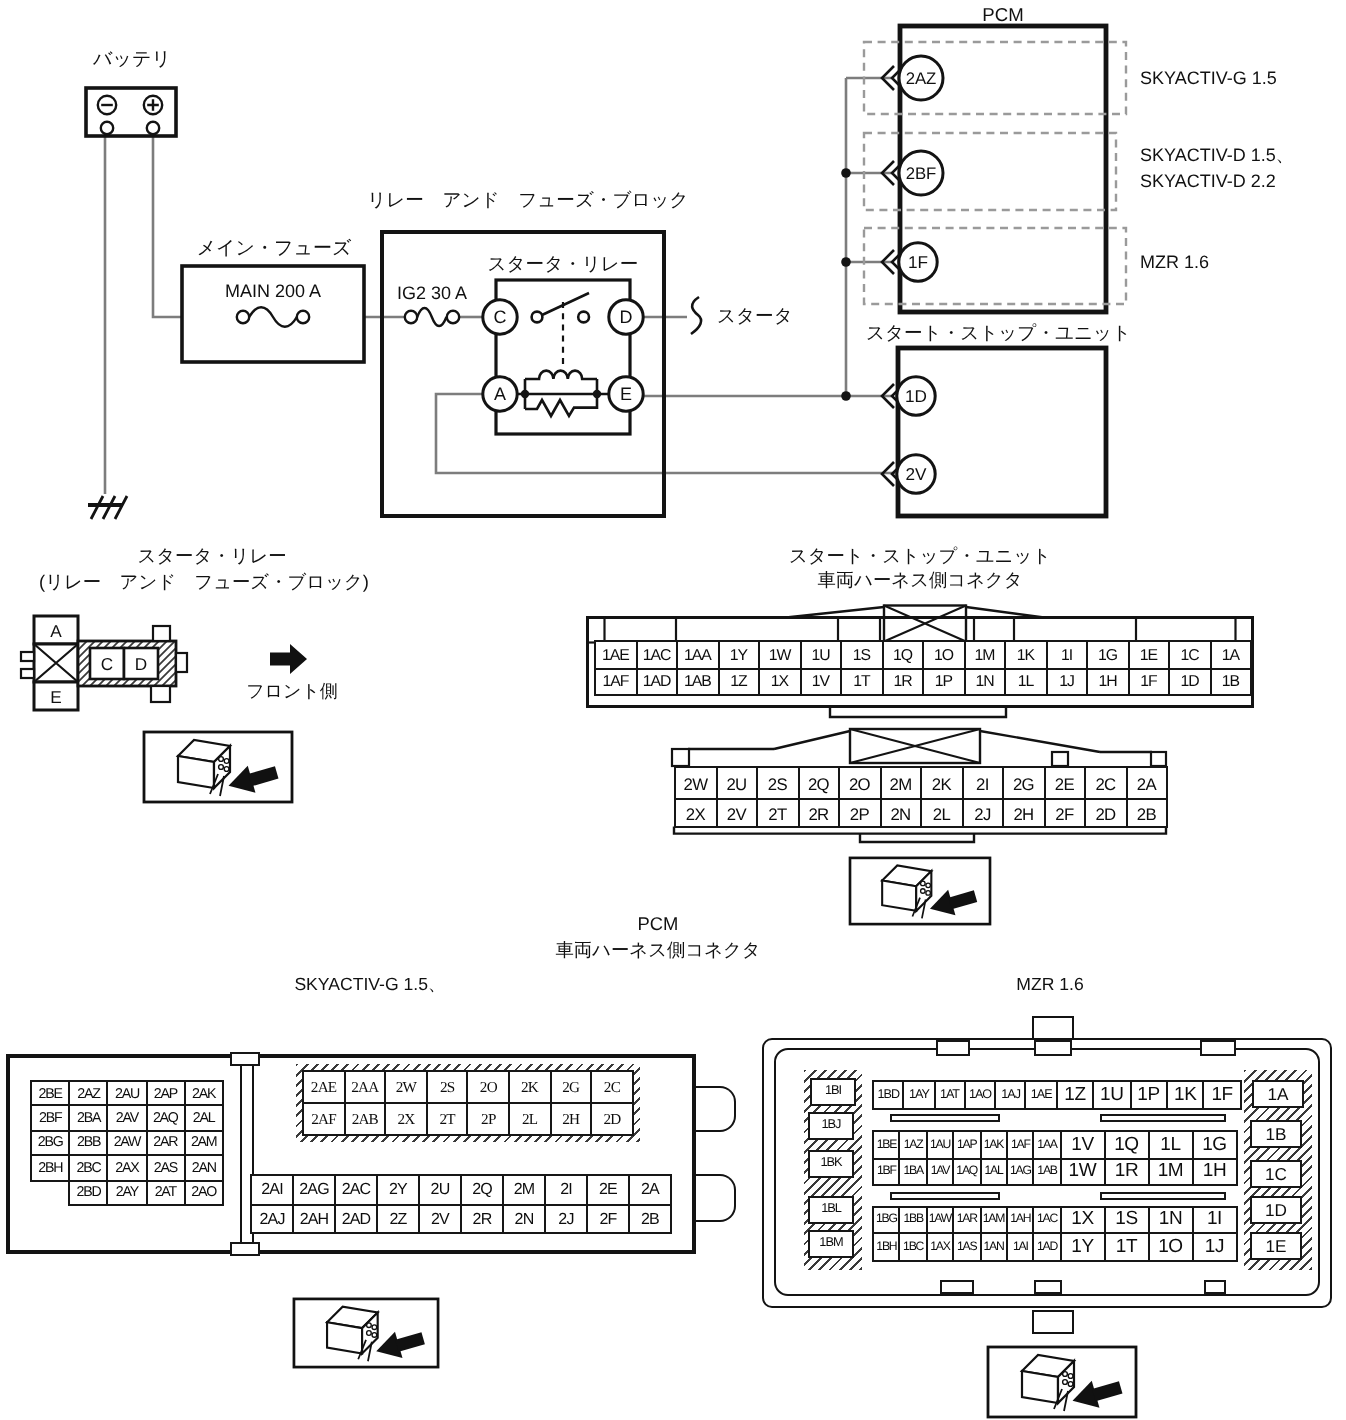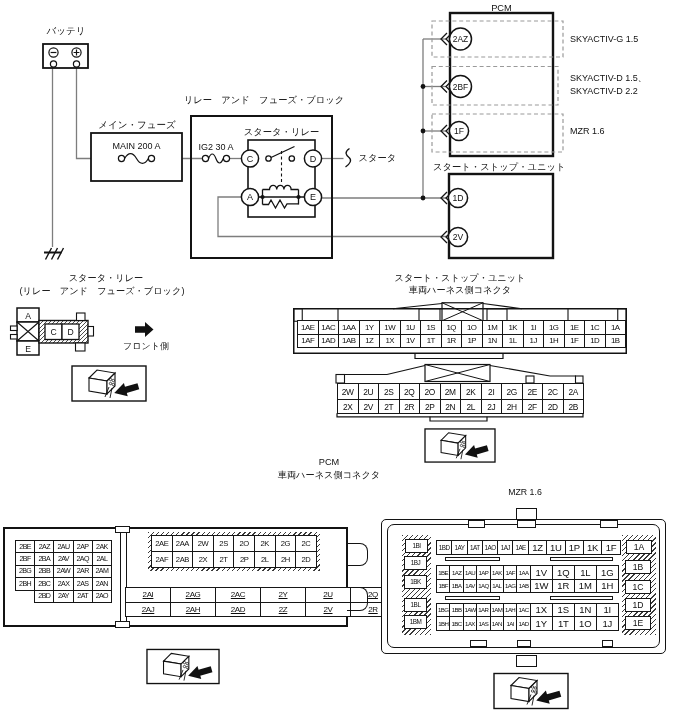--- a/index.html
+++ b/index.html
@@ -14,23 +14,23 @@
         align-items:center;justify-content:center;color:#0d0d0d;flex:none;}
   .cell+.cell{margin-left:-1px;}
   .crow{display:flex;}
   .crow+.crow{margin-top:-1px;}
   .cell.blank{border-color:transparent;background:transparent;}
   .ss-grid .cell{width:21.5px;height:14.5px;font-size:7.9px;letter-spacing:-0.5px;}
   .ss-grid .crow:last-child .cell{height:14px;}
   .pcm2-grid .cell{width:21.5px;height:17px;font-size:8.4px;letter-spacing:-0.3px;}
   .pcm2-grid .crow:last-child .cell{height:15px;}
   .sky-left .cell{width:20.2px;height:13.4px;font-size:7.1px;letter-spacing:-0.6px;}
-  .sky-tr .cell{width:21.6px;height:17.5px;font-size:7.6px;letter-spacing:-0.4px;}
+  .sky-tr .cell{width:21.6px;height:17.5px;font-size:7.6px;letter-spacing:-0.4px;font-family:Liberation Serif, serif;}
   .sky-tr .crow:last-child .cell{height:16.5px;}
-  .sky-br .cell{width:46px;height:15.5px;font-size:8px;letter-spacing:-0.4px;text-decoration:underline;}
+  .sky-br .cell{width:22px;height:15.5px;font-size:8px;letter-spacing:-0.4px;}
   .sky-br .crow:last-child .cell{height:15px;}
   .hatchbg{background:repeating-linear-gradient(135deg,#3a3a3a 0 1px,#ffffff 1px 3.6px);}
   
   .mrow{position:absolute;display:flex;}
   .grp{display:flex;}
   .grp+.grp{margin-left:-1px;}
   .r1s .cell{width:16.3px;height:14.5px;font-size:6.3px;letter-spacing:-0.5px;}
   .r1l .cell{width:19.4px;height:14.5px;font-size:9.5px;letter-spacing:-0.2px;}
   .rs  .cell{width:14.4px;height:14.5px;font-size:6.1px;letter-spacing:-0.6px;}
   .rl  .cell{width:23px;height:14.5px;font-size:9.5px;letter-spacing:-0.2px;}
@@ -366,20 +366,21 @@
       </div>
   </div>
 
   <svg class="abs" style="left:423px;top:428px" width="74" height="35">
     <use href="#conn-sketch" width="74" height="35"></use>
   </svg>
 
   <div class="figtitle" style="left:254px;top:457px;width:150px">PCM</div>
   <div class="figtitle" style="left:254px;top:469px;width:150px">車両ハーネス側コネクタ</div>
 
+  <div class="lbl" style="left:95px;top:487px;width:180px">SKYACTIV-G 1.5、</div>
   <div class="lbl" style="left:485px;top:487px;width:80px">MZR 1.6</div>
 
   <div class="abs" style="left:3px;top:527px;width:368px;height:102px">
     <div class="abs" style="left:0;top:0;width:345px;height:100px;border:2px solid #131313;box-sizing:border-box"></div>
     <div class="abs" style="left:116.5px;top:6px;width:7px;height:88px;border-left:1.2px solid #131313;border-right:1.2px solid #131313;box-sizing:border-box"></div>
     <div class="notch" style="left:111.5px;top:-1px;width:15px;height:7px"></div>
     <div class="notch" style="left:111.5px;top:94px;width:15px;height:7px"></div>
     <div class="abs sky-left" style="left:12px;top:13px">
         <div class="crow">
           <span class="cell">2BE</span>

